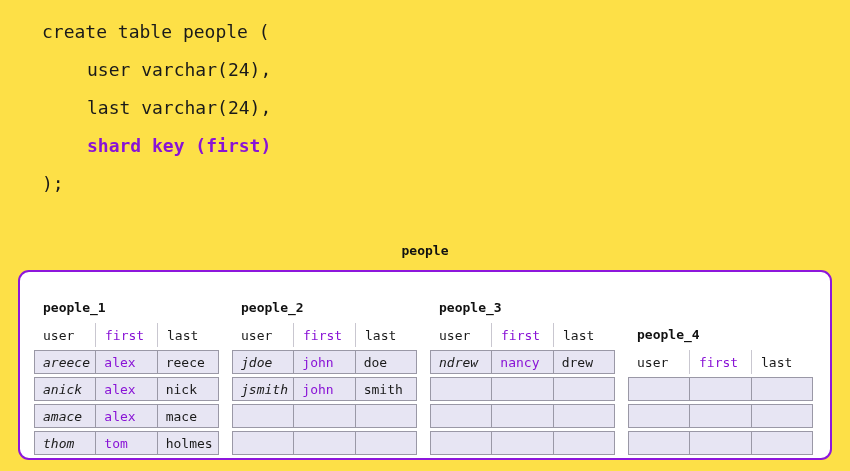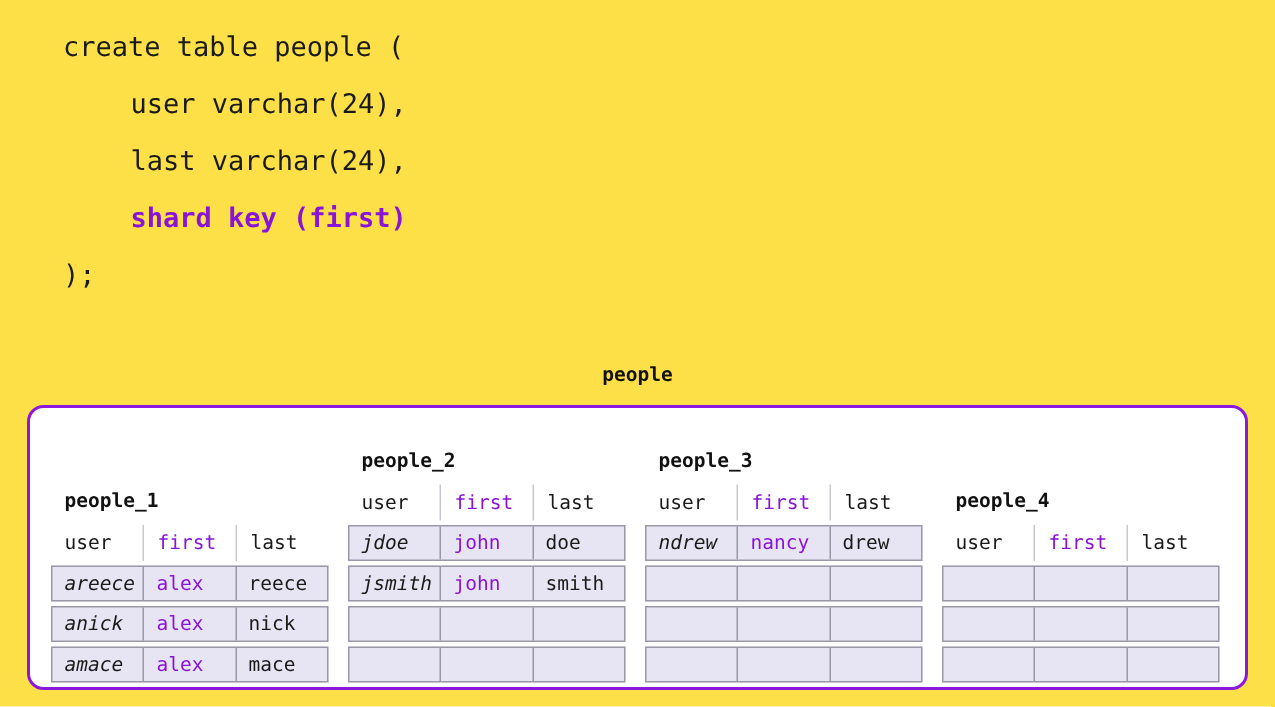--- a/index.html
+++ b/index.html
@@ -132,20 +132,25 @@
         <div class="trow">
           <div class="cell">anick</div>
           <div class="cell col-first">alex</div>
           <div class="cell">nick</div>
         </div>
         <div class="trow">
           <div class="cell">amace</div>
           <div class="cell col-first">alex</div>
           <div class="cell">mace</div>
         </div>
+        <div class="trow">
+          <div class="cell">thom</div>
+          <div class="cell col-first">tom</div>
+          <div class="cell">holmes</div>
+        </div>
       </div>
       <div class="shard-table">
         <div class="table-name">people_2</div>
         <div class="thead">
           <div class="cell">user</div>
           <div class="cell col-first">first</div>
           <div class="cell">last</div>
         </div>
         <div class="trow">
           <div class="cell">jdoe</div>

